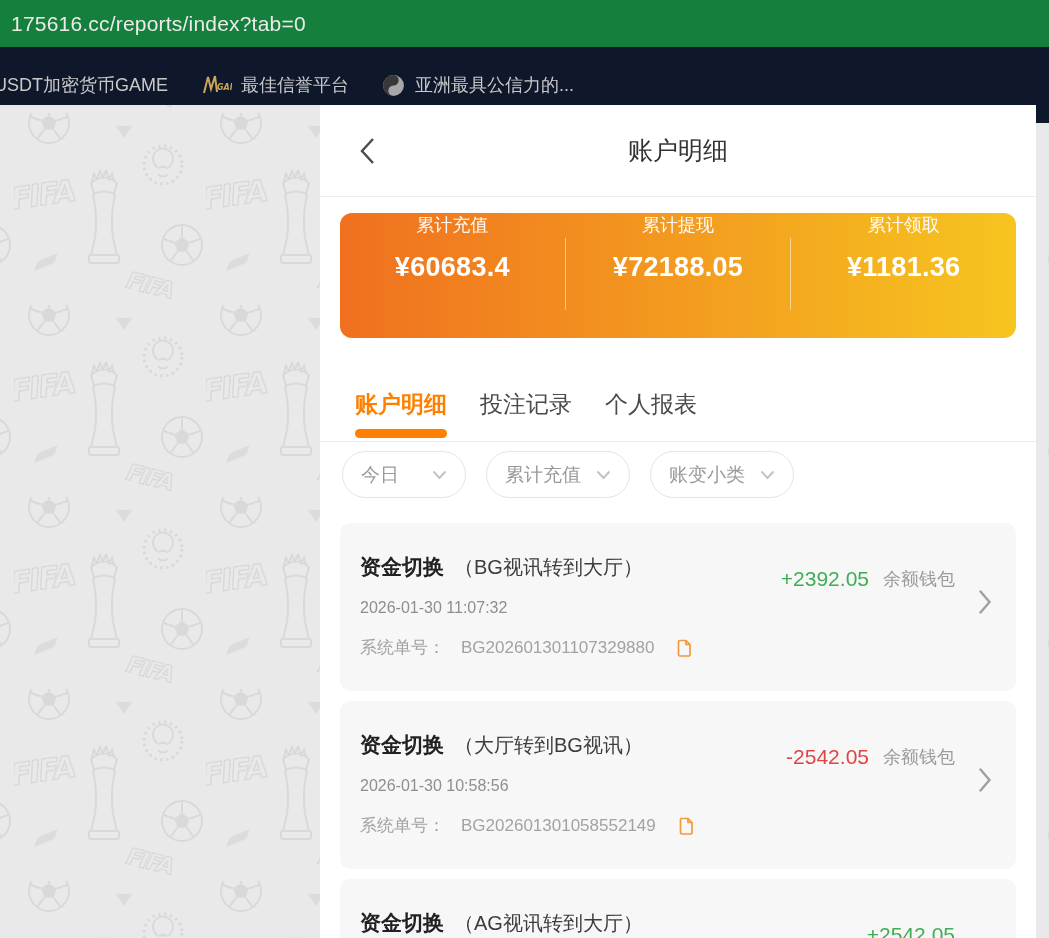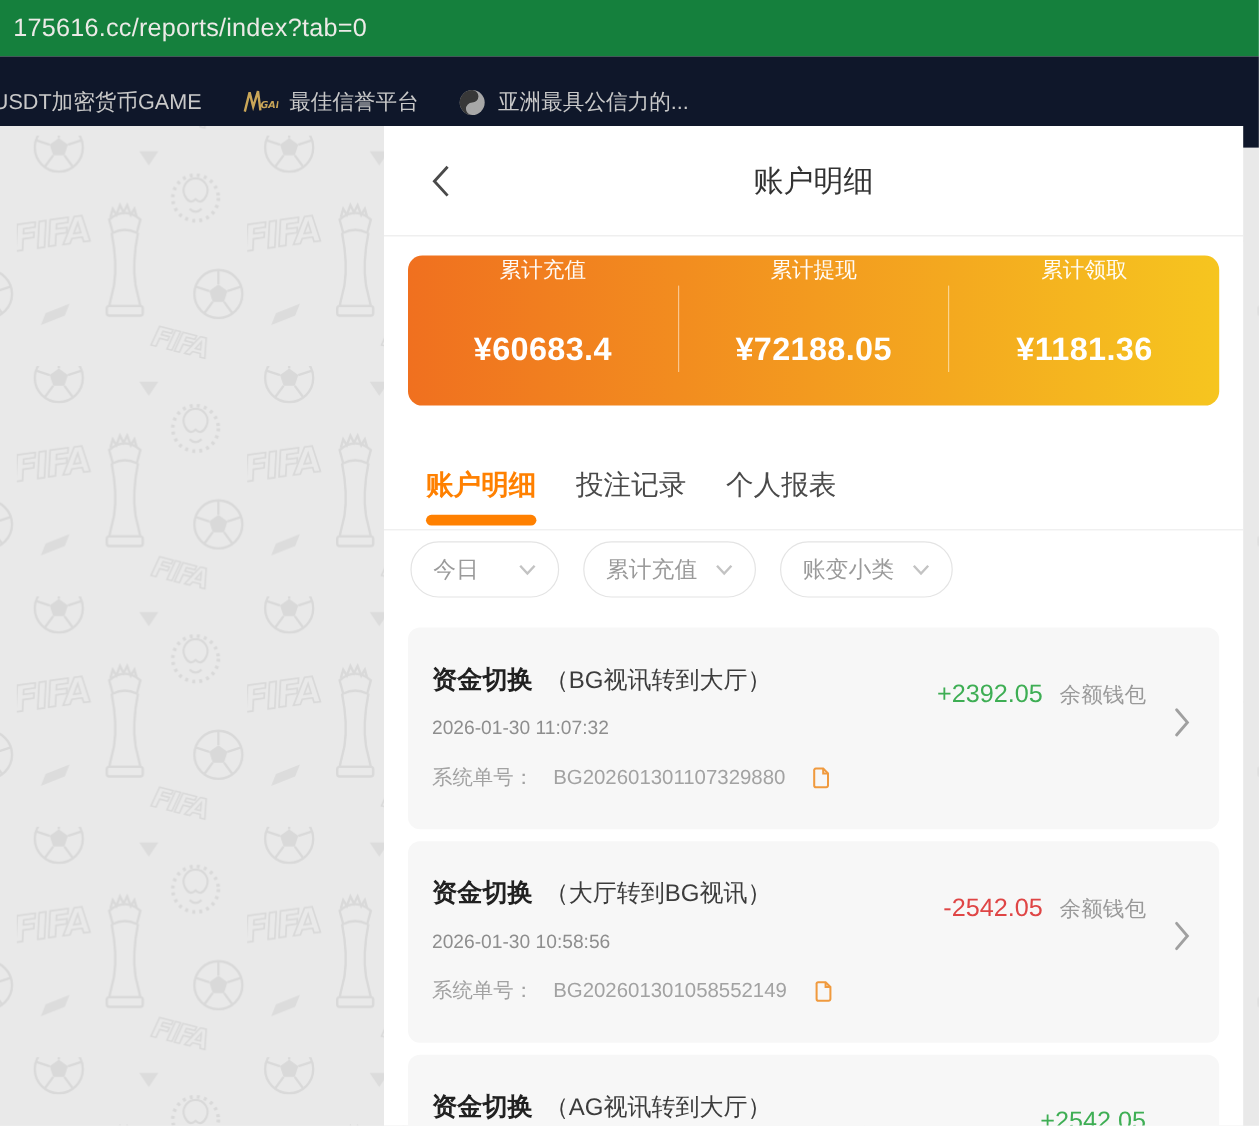--- a/index.html
+++ b/index.html
@@ -36,21 +36,21 @@
   .back-btn{position:absolute;left:33px;top:50%;transform:translateY(-50%);
     width:28px;height:32px;display:flex;align-items:center;justify-content:center;cursor:pointer;}
   .page-title{font-size:25px;color:#333;}
 
   
   .summary-card{margin:16px 20px 0 20px;height:125px;border-radius:12px;
     background:linear-gradient(90deg,var(--gradient-from),var(--gradient-to));
     display:flex;align-items:stretch;}
   .sum-cell{flex:1;display:flex;flex-direction:column;align-items:center;gap:15px;}
   .sum-label{color:rgba(255,255,255,.96);font-size:18px;}
-  .sum-value{color:#fff;font-size:27px;font-weight:bold;letter-spacing:.3px;margin-top:24px;}
+  .sum-value{color:#fff;font-size:27px;font-weight:bold;letter-spacing:.3px;}
   .sum-divider{width:1px;background:rgba(255,255,255,.5);margin:25px 0 28px 0;}
 
   
   .tabs-row{margin-top:30px;height:74px;border-bottom:1px solid #ededed;
     display:flex;align-items:center;gap:33px;padding:0 35px;}
   .tab{position:relative;height:100%;display:flex;align-items:center;
     font-size:23px;color:#4a4a4a;cursor:pointer;}
   .tab.active{color:var(--accent);font-weight:bold;}
   .tab.active::after{content:'';position:absolute;left:0;bottom:3px;width:100%;height:9px;
     border-radius:5px;background:var(--accent);}

